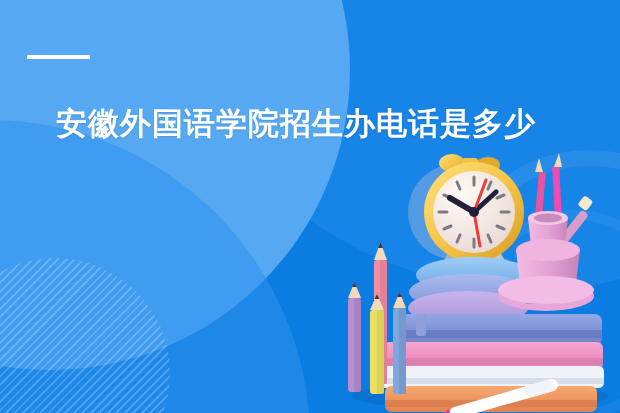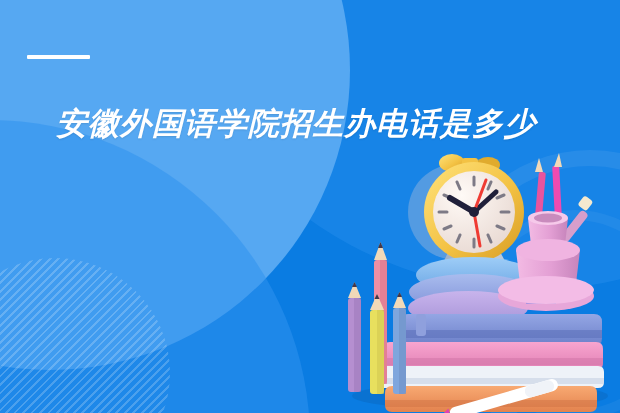--- a/index.html
+++ b/index.html
@@ -3,21 +3,20 @@
 <meta charset="utf-8">
 <style>
   html,body{margin:0;padding:0;background:#fff;}
   body{font-family:"Liberation Sans","DejaVu Sans",sans-serif;}
 
   .banner{
     position:relative;
     width:620px;height:413px;
     overflow:hidden;
     background:#0a7ce2;
-    font-style:italic;
   }
 
   
   .bg-base{position:absolute;inset:0;background:#0a7ce2;}
 
   
   .bg-circle-light{
     position:absolute;
     left:-250px;top:-230px;
     width:600px;height:600px;

